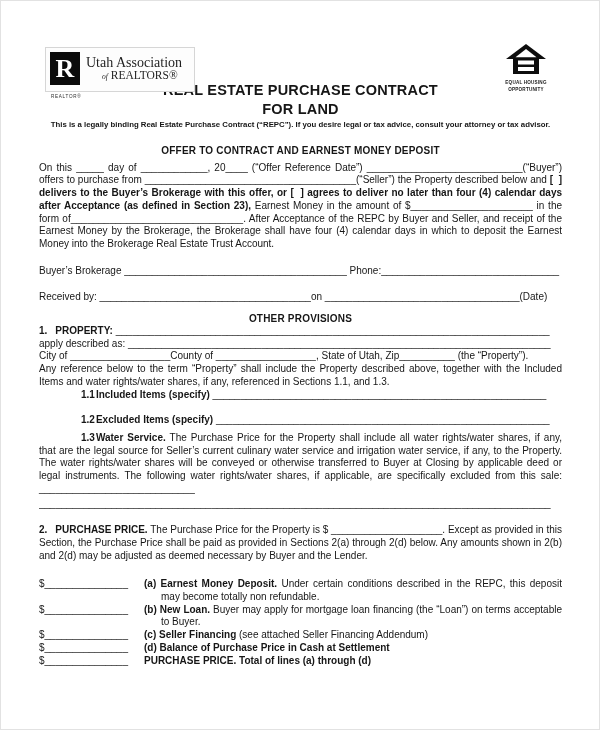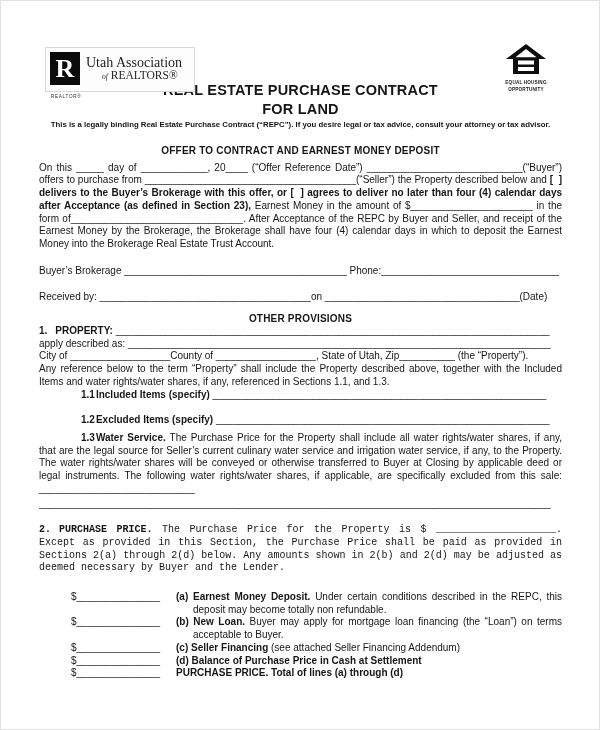--- a/index.html
+++ b/index.html
@@ -42,22 +42,22 @@
   .offer-para { margin-top:5px; }
   .brokerage-line { margin-top:14px; }
   .received-line { margin-top:14px; }
   .sig-note { font-size:7.5px; line-height:9px; margin-left:63px; margin-top:1px; }
   .sec-num { padding-right:8px; }
   .sub-line { padding-left:22px; }
   .sub-num { padding-right:1px;margin-left:20px; }
   .i12-line { margin-top:13px; }
   .i13-para { margin-top:5px; text-indent:22px; }
   .full-blank { margin-top:3px; }
-  .price-para { margin-top:13px;font-family:Liberation Mono, monospace; }
-  .pp-rows { margin-top:16px;margin-left:32px; }
+  .price-para { margin-top:13px; }
+  .pp-rows { margin-top:16px; }
   .pp-row { display:flex; }
   .pp-amount { width:105px; flex:none; }
   .pp-desc { flex:1; text-align:justify; padding-left:17px; text-indent:-17px; }
 </style>
 </head>
 <body>
 
 <div class="page">
 
   <div class="realtor-logo">

